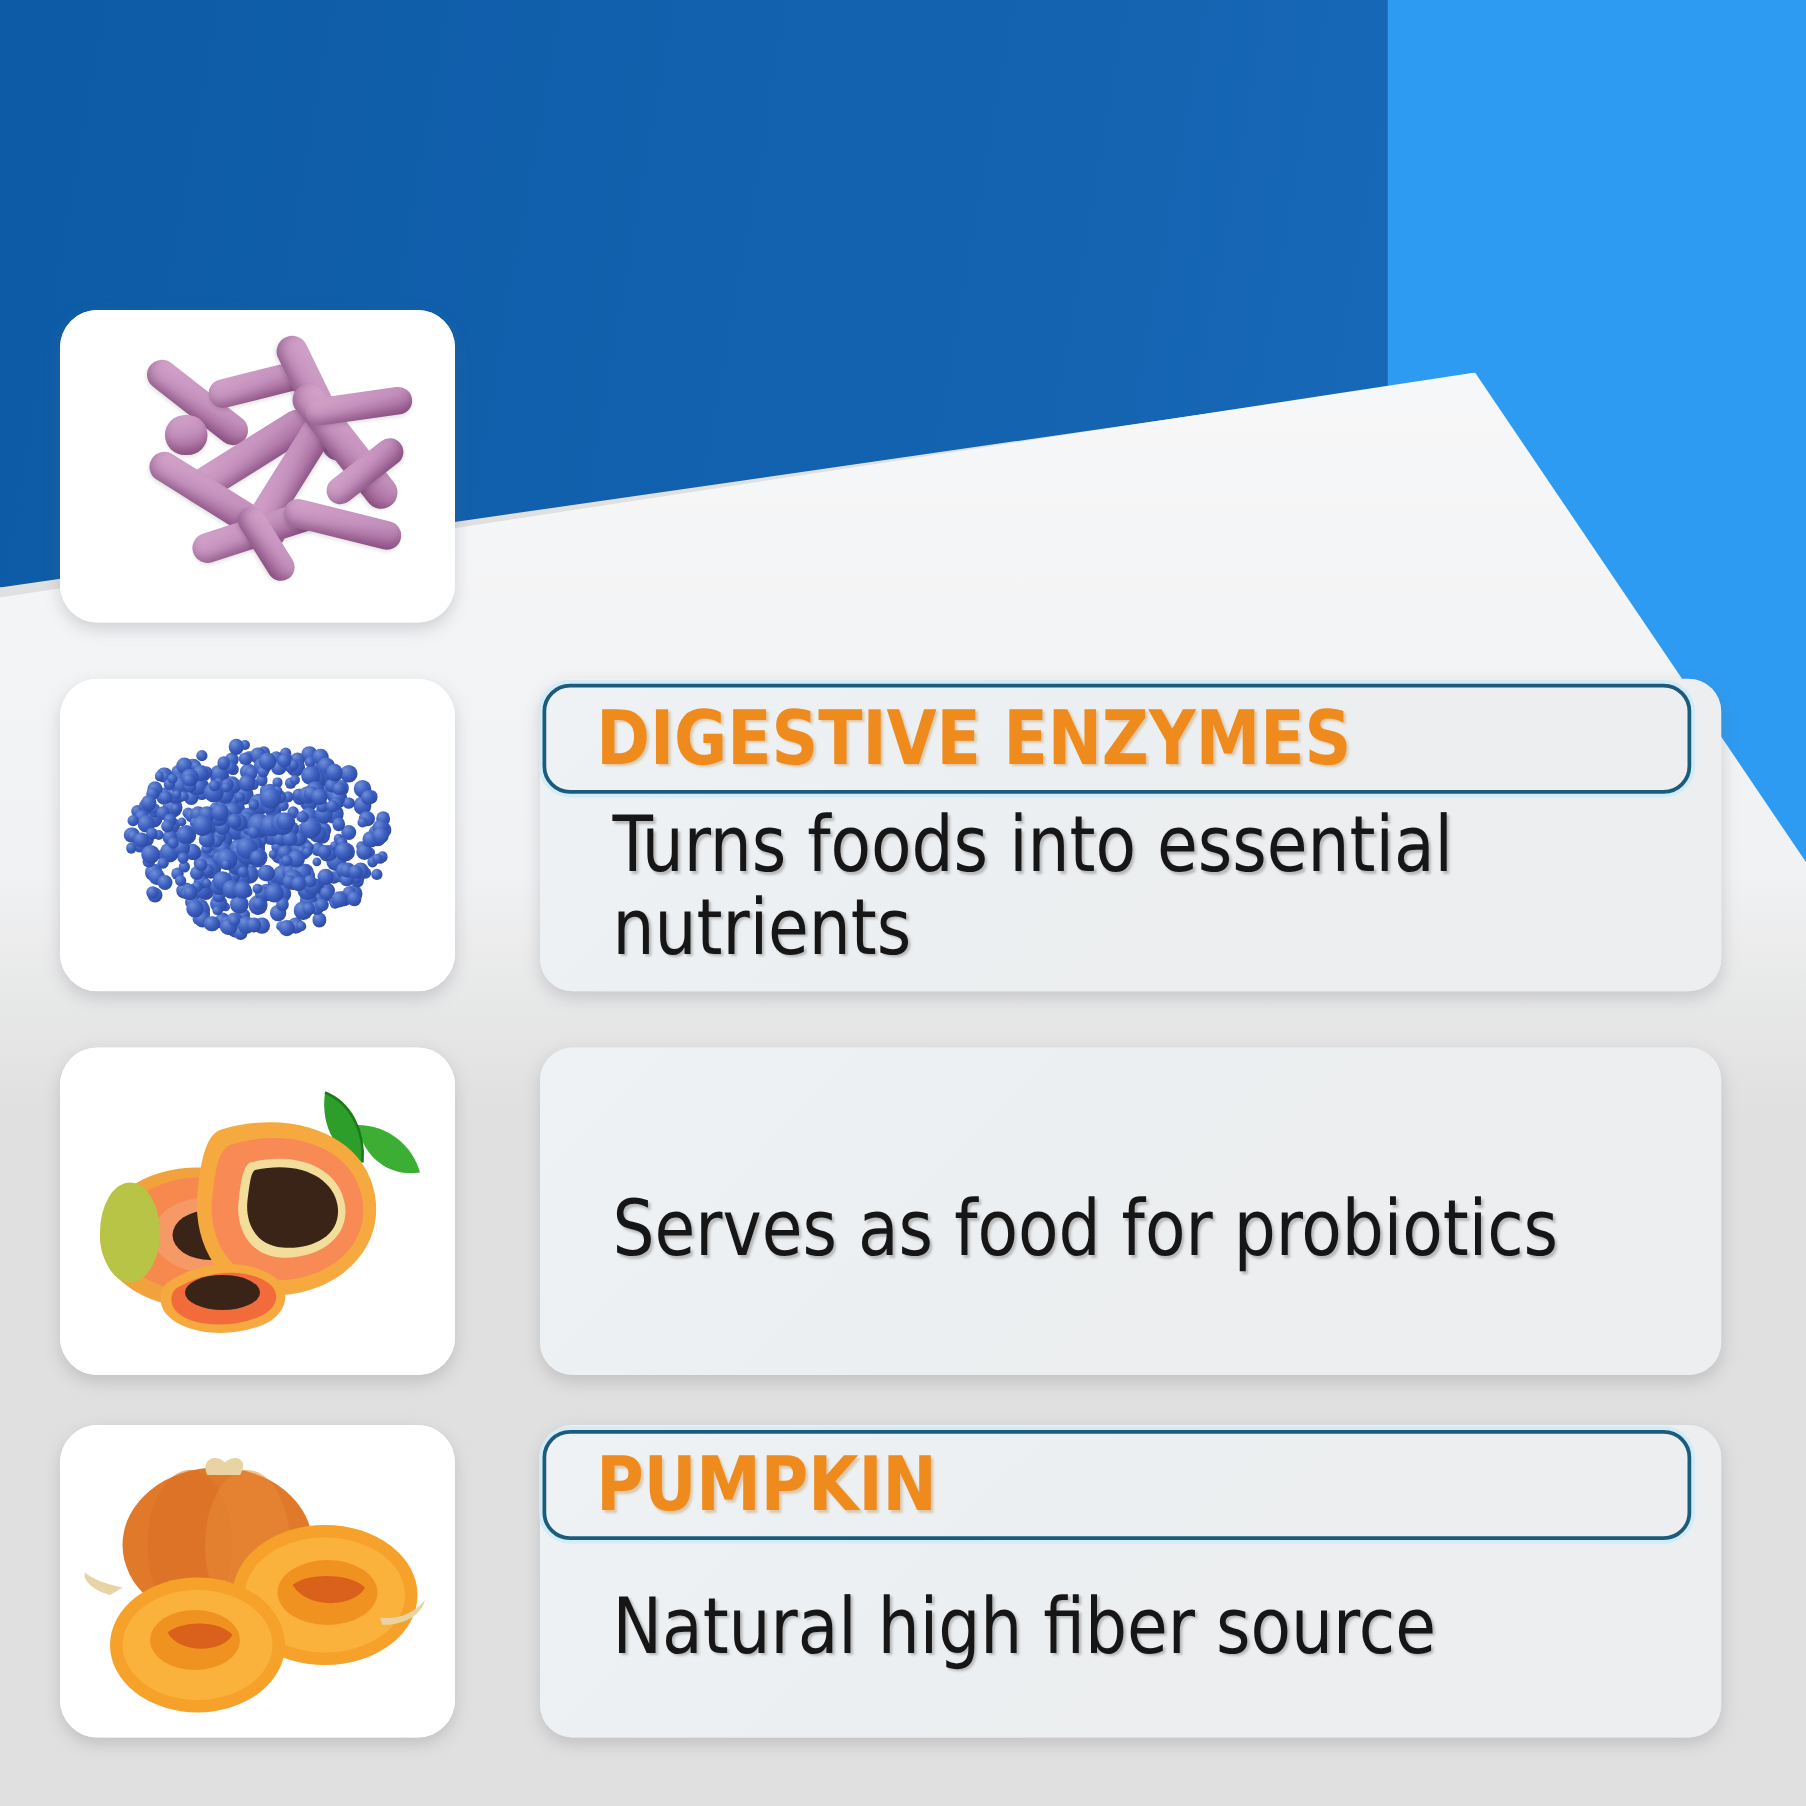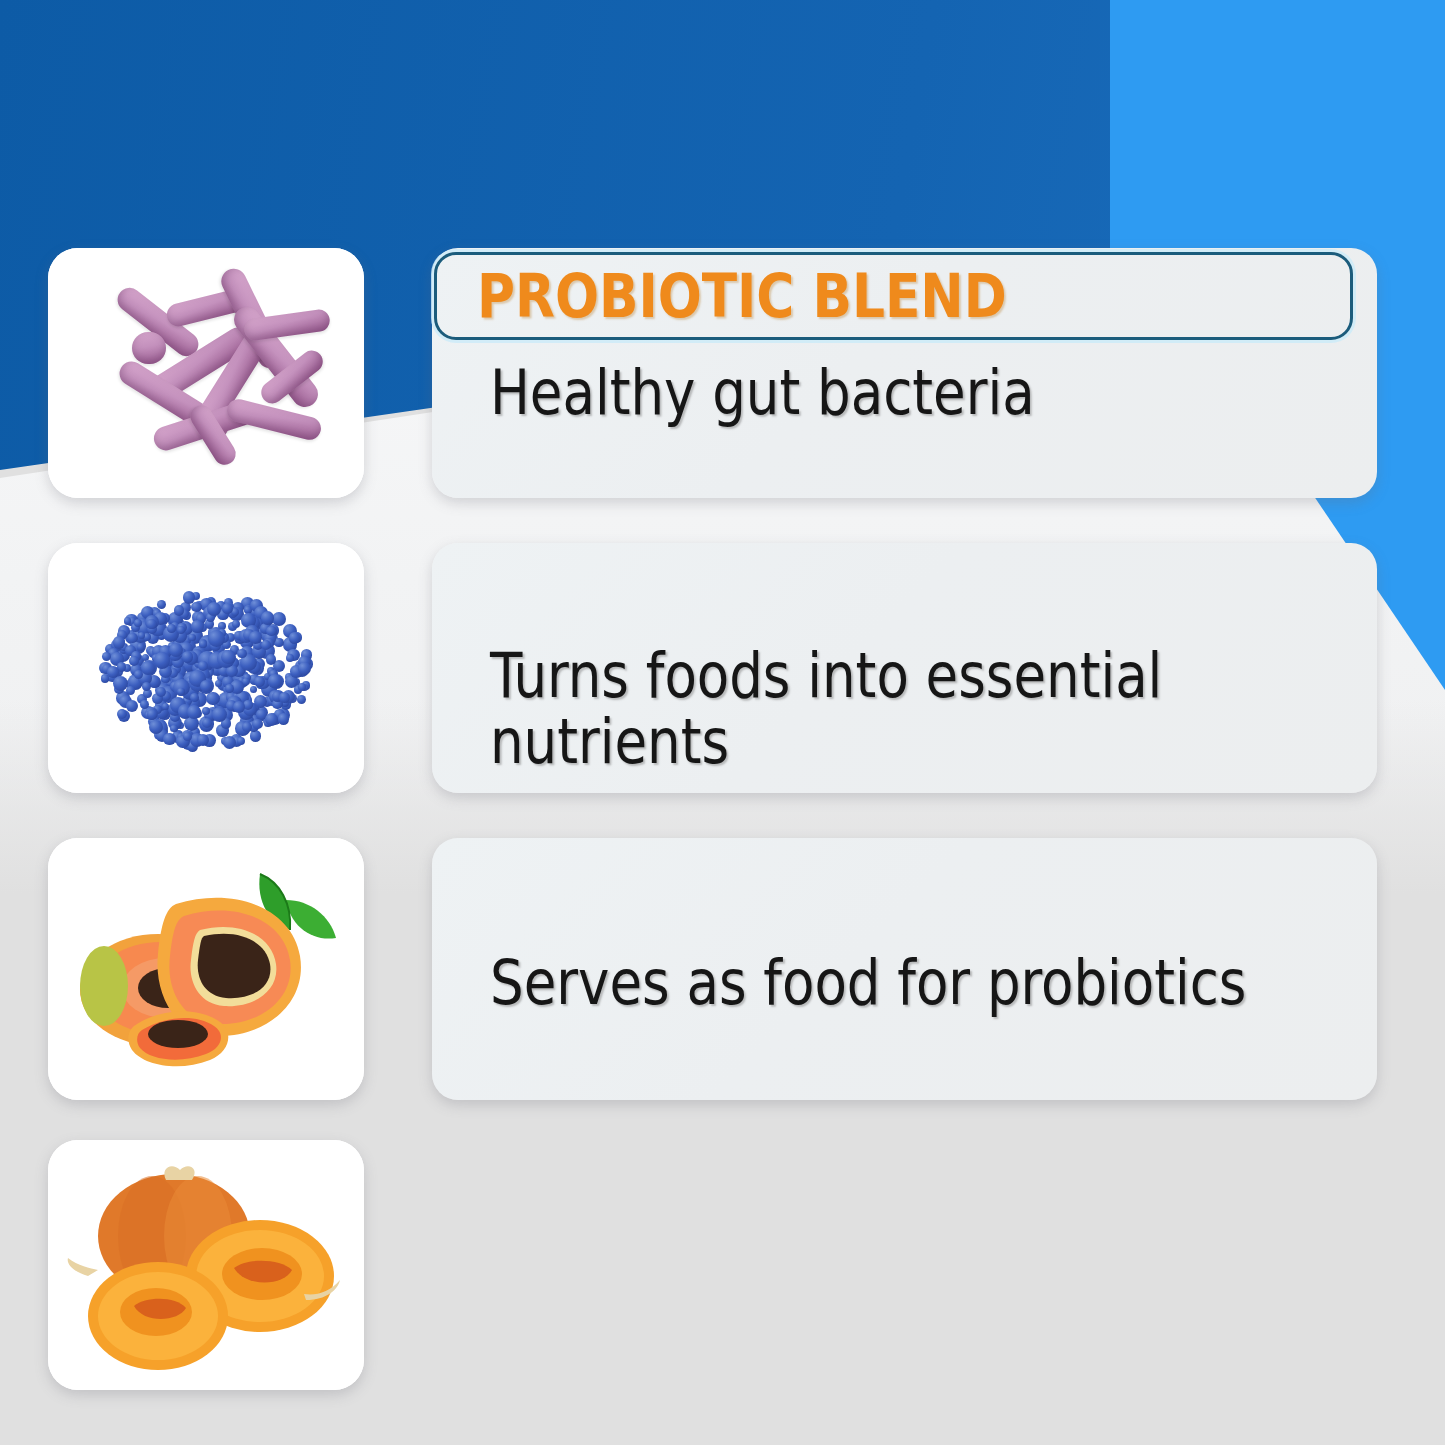--- a/index.html
+++ b/index.html
@@ -162,26 +162,20 @@
         <div class="rod" style="left:64px;top:140px;width:124px;height:24px;transform:rotate(32deg);"></div>
         <div class="rod" style="left:128px;top:120px;width:112px;height:25px;transform:rotate(-58deg);"></div>
         <div class="rod" style="left:168px;top:96px;width:120px;height:26px;transform:rotate(52deg);"></div>
         <div class="rod" style="left:196px;top:66px;width:86px;height:22px;transform:rotate(-8deg);"></div>
         <div class="rod" style="left:104px;top:166px;width:104px;height:24px;transform:rotate(-18deg);"></div>
         <div class="rod" style="left:178px;top:160px;width:96px;height:23px;transform:rotate(14deg);"></div>
         <div class="rod" style="left:208px;top:118px;width:72px;height:22px;transform:rotate(-38deg);"></div>
         <div class="rod" style="left:84px;top:84px;width:34px;height:32px;"></div>
         <div class="rod" style="left:132px;top:176px;width:66px;height:22px;transform:rotate(58deg);"></div>
       </div>
-    </div>
-    <div class="card">
-      <div class="card-head">
-        <div class="card-title">PROBIOTIC BLEND</div>
-      </div>
-      <div class="card-body">Healthy gut bacteria</div>
     </div>
   </div>
 
   <div class="row row-2">
     <div class="thumb">
       <div class="art art-enz" id="enzyme-art">
           <span class="sph" style="left:150.0px;top:80.2px;width:8.7px;height:8.7px;"></span>
           <span class="sph" style="left:230.8px;top:172.5px;width:8.9px;height:8.9px;"></span>
           <span class="sph" style="left:165.7px;top:155.0px;width:13.8px;height:13.8px;"></span>
           <span class="sph" style="left:180.1px;top:157.3px;width:7.3px;height:7.3px;"></span>
@@ -637,20 +631,23 @@
           <span class="sph" style="left:201.0px;top:88.0px;width:12.5px;height:12.5px;"></span>
           <span class="sph" style="left:151.1px;top:96.5px;width:8.2px;height:8.2px;"></span>
           <span class="sph" style="left:54.0px;top:108.6px;width:9.1px;height:9.1px;"></span>
           <span class="sph" style="left:138.9px;top:162.0px;width:13.9px;height:13.9px;"></span>
           <span class="sph" style="left:98.2px;top:75.5px;width:10.7px;height:10.7px;"></span>
           <span class="sph" style="left:176.7px;top:141.0px;width:8.9px;height:8.9px;"></span>
           <span class="sph" style="left:184.7px;top:157.9px;width:12.6px;height:12.6px;"></span>
         </div>
     </div>
     <div class="card">
+      <div class="card-head">
+        <div class="card-title">DIGESTIVE ENZYMES</div>
+      </div>
       <div class="card-body">Turns foods into essential nutrients</div>
     </div>
   </div>
 
   <div class="row row-3">
     <div class="thumb">
       <div class="art art-pap">
         <svg viewBox="0 0 316 262" width="316" height="262">
 
           <path d="M212 36 C232 44 244 66 242 92 C222 86 208 64 212 36 Z" fill="#2e9e2a"></path>
@@ -696,15 +693,21 @@
           <path d="M258 160 C278 160 290 150 292 140 C282 152 268 156 256 154 Z" fill="#e8d3a4"></path>
 
           <ellipse cx="110" cy="176" rx="70" ry="54" fill="#f6a12a"></ellipse>
           <ellipse cx="110" cy="176" rx="60" ry="44" fill="#fbb23c"></ellipse>
           <ellipse cx="108" cy="172" rx="36" ry="24" fill="#f0921f"></ellipse>
           <path d="M86 166 C98 156 128 156 138 168 C130 182 96 184 86 166 Z" fill="#d9611c"></path>
           <path d="M40 136 C26 132 18 124 20 118 C30 126 42 128 50 130 Z" fill="#e8d3a4"></path>
         </svg>
       </div>
     </div>
+    <div class="card">
+      <div class="card-head">
+        <div class="card-title">PUMPKIN</div>
+      </div>
+      <div class="card-body">Natural high fiber source</div>
+    </div>
   </div>
 
 </div>
 
 </body></html>

